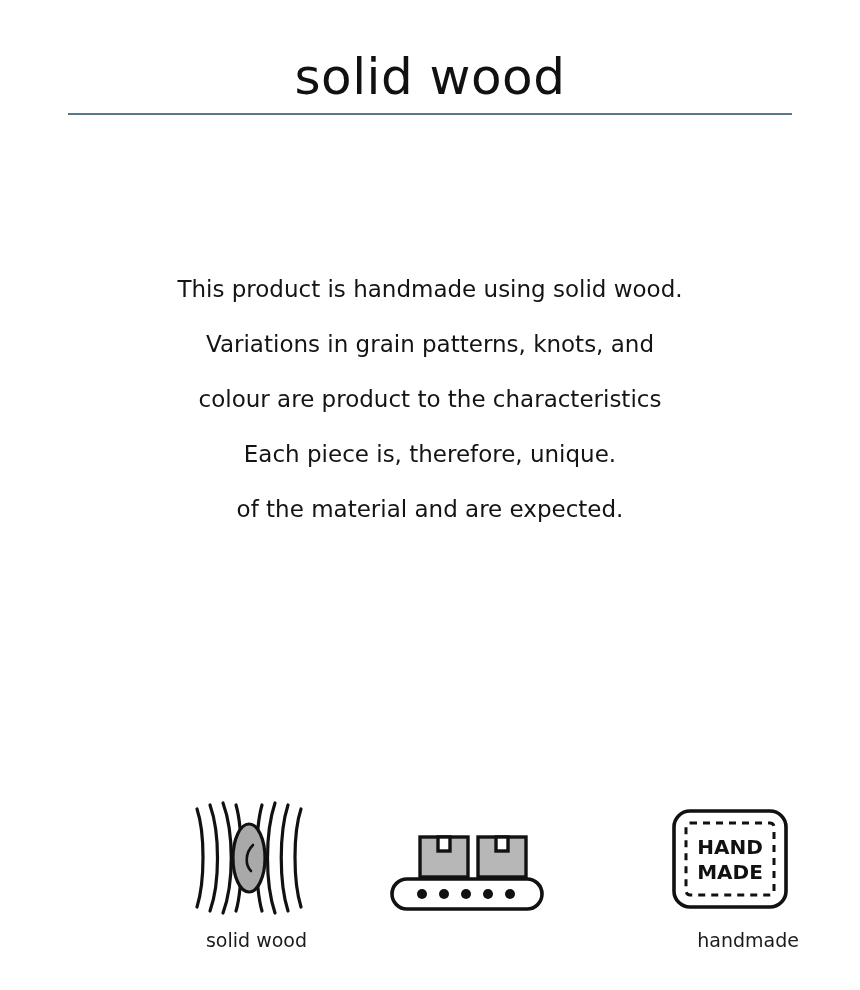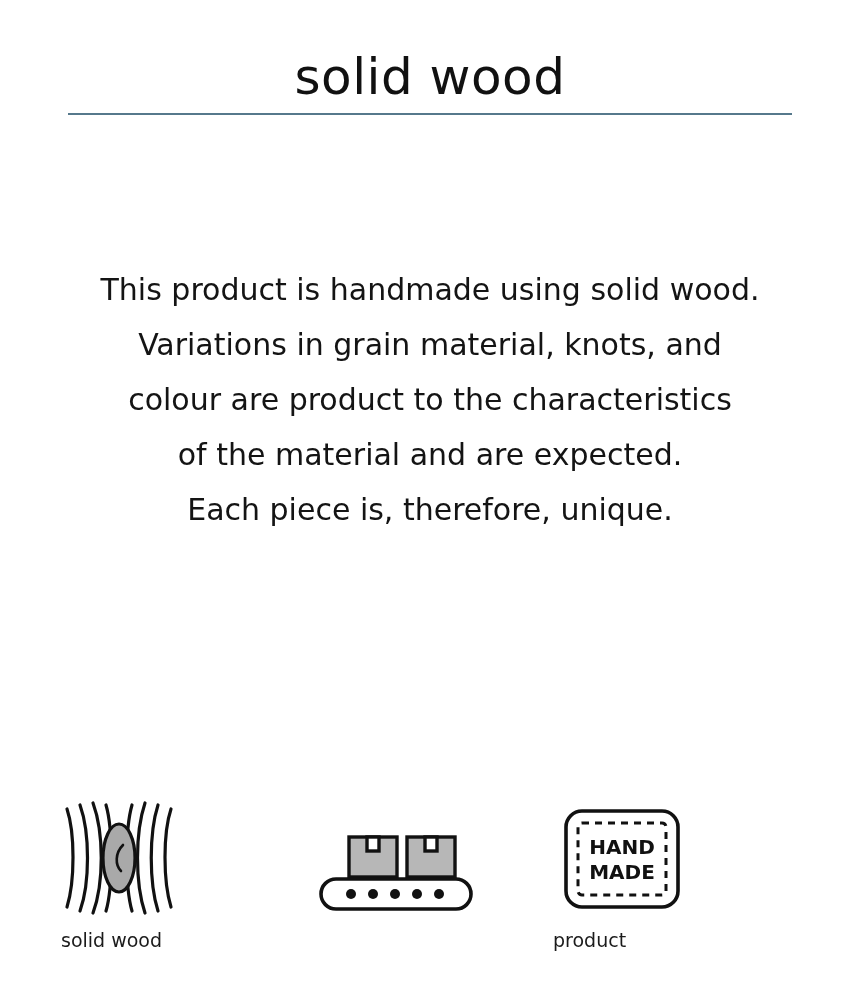--- a/index.html
+++ b/index.html
@@ -46,21 +46,21 @@
     background: #56798c;
   }
 
   
   .body-text {
     position: absolute;
     top: 262px;
     left: 20px;
     width: 820px;
     text-align: center;
-    font-size: 30px;
+    font-size: 23px;
     line-height: 55px;
     font-weight: 400;
     color: #141414;
   }
   .body-text .line {
     display: block;
     white-space: nowrap;
   }
 
   
@@ -70,21 +70,21 @@
     left: 0;
     width: 860px;
     display: flex;
     justify-content: center;
     align-items: flex-start;
   }
   .feature {
     width: 246px;
     display: flex;
     flex-direction: column;
-    align-items: flex-start;
+    align-items: flex-end;
   }
   .feature-art {
     height: 125px;
     display: flex;
     align-items: center;
     justify-content: center;
   }
   .feature-label {
     margin-top: 8px;
     font-size: 19px;
@@ -97,24 +97,24 @@
 <body>
 
 <div class="page">
 
   <h1 class="title">solid wood</h1>
 
   <div class="divider" style="background: rgb(86, 121, 140);"></div>
 
   <div class="body-text">
     <span class="line">This product is handmade using solid wood.</span>
-    <span class="line">Variations in grain material, knots, and</span>
+    <span class="line">Variations in grain patterns, knots, and</span>
     <span class="line">colour are product to the characteristics</span>
+    <span class="line">Each piece is, therefore, unique.</span>
     <span class="line">of the material and are expected.</span>
-    <span class="line">Each piece is, therefore, unique.</span>
   </div>
 
   <div class="features">
 
     <div class="feature">
       <div class="feature-art">
         <svg width="116" height="118" viewBox="0 0 116 118" fill="none" stroke="#111111" stroke-width="3.2" stroke-linecap="round">
           <path d="M6 10 C 14 34, 14 82, 6 108"></path>
           <path d="M19 6 C 29 34, 29 84, 19 112"></path>
           <path d="M32 4 C 43 34, 43 84, 32 114"></path>
@@ -152,17 +152,17 @@
 
     <div class="feature">
       <div class="feature-art">
         <svg width="138" height="118" viewBox="0 0 138 118" fill="none">
           <rect x="13" y="12" width="112" height="96" rx="16" fill="#ffffff" stroke="#111111" stroke-width="3.6"></rect>
           <rect x="25" y="24" width="88" height="72" rx="4" fill="none" stroke="#111111" stroke-width="3" stroke-dasharray="7 6"></rect>
           <text x="69" y="55" text-anchor="middle" font-family="DejaVu Sans, sans-serif" font-size="20" font-weight="bold" fill="#111111">HAND</text>
           <text x="69" y="80" text-anchor="middle" font-family="DejaVu Sans, sans-serif" font-size="20" font-weight="bold" fill="#111111">MADE</text>
         </svg>
       </div>
-      <div class="feature-label">product</div>
+      <div class="feature-label">handmade</div>
     </div>
 
   </div>
 </div>
 
 </body></html>

